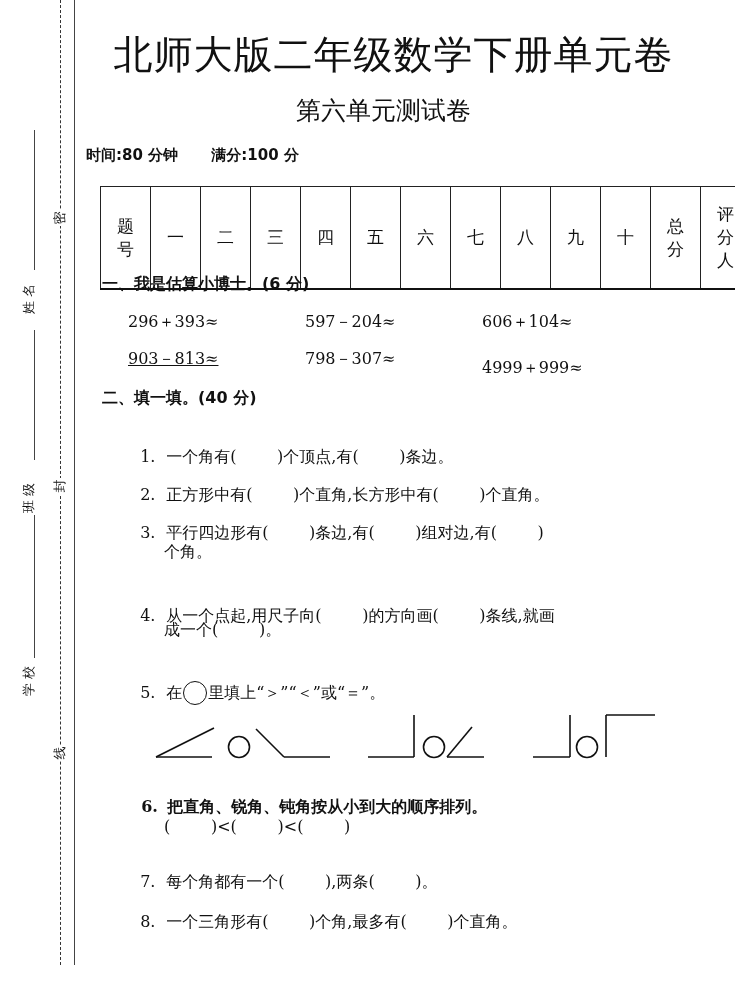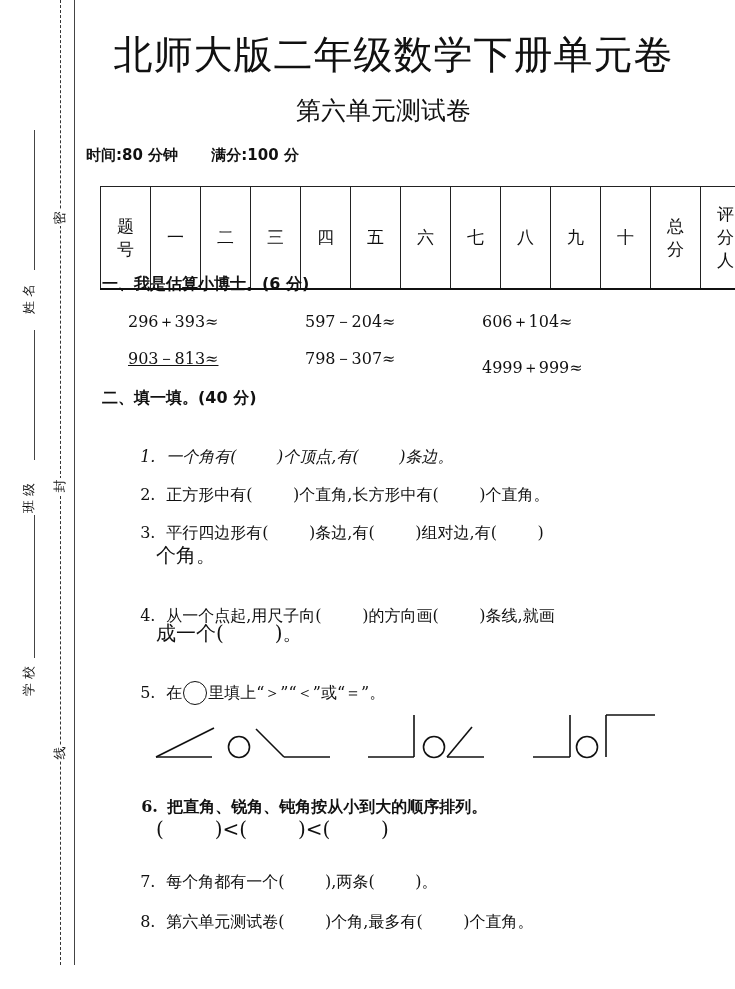--- a/index.html
+++ b/index.html
@@ -26,21 +26,21 @@
   table.score { position:absolute; left:100px; top:186px; border-collapse:collapse;
                 font-family:"DejaVu Sans","Liberation Sans",sans-serif; font-size:17px; }
   table.score td { border:1px solid #222; height:27px; text-align:center; padding:16px; width:42px; }
   table.score tr:last-child td { border-bottom:2.5px solid #111; }
   table.score { border-right:2px solid #111; }
   
   .sechead { left:102px; font-size:16px; font-weight:bold; font-family:"DejaVu Sans","Liberation Sans",sans-serif; }
   .est { font-size:16px; }
   .q { left:130px; font-size:16px; white-space:pre; }
   .q .n { display:inline-block; width:26px; }
-  .cont { left:156px; font-size:20px; white-space:pre; }
+  .cont { left:164px; font-size:16px; white-space:pre; }
   .ring { display:inline-block; width:22px; height:22px; border:1.5px solid #111; border-radius:50%;
           vertical-align:middle; margin:0 1px; }
 </style>
 </head>
 <body>
 
 <div class="dotline"></div>
 <div class="solidline"></div>
 <div class="seal" style="top:210px;">密</div>
 <div class="seal" style="top:478px;">封</div>
@@ -83,21 +83,21 @@
 <div class="abs sechead" style="top:274px;text-align:right;">一、我是估算小博士。(6 分)</div>
 <div class="abs est" style="left:128px;top:312px;">296＋393≈</div>
 <div class="abs est" style="left:305px;top:312px;">597－204≈</div>
 <div class="abs est" style="left:482px;top:312px;">606＋104≈</div>
 <div class="abs est" style="left:128px;top:349px;text-decoration:underline;">903－813≈</div>
 <div class="abs est" style="left:305px;top:349px;text-align:center;">798－307≈</div>
 <div class="abs est" style="left:482px;top:358px;">4999＋999≈</div>
 
 <div class="abs sechead" style="top:388px;">二、填一填。(40 分)</div>
 
-<div class="abs q" style="top:428px;font-style:italic;">
+<div class="abs q" style="top:428px;">
   <span class="n">1.</span><span>一个角有(        )个顶点,有(        )条边。</span>
 </div>
 <div class="abs q" style="top:466px;">
   <span class="n">2.</span><span>正方形中有(        )个直角,长方形中有(        )个直角。</span>
 </div>
 <div class="abs q" style="top:504px;">
   <span class="n">3.</span><span>平行四边形有(        )条边,有(        )组对边,有(        )</span>
 </div>
 <div class="abs cont" style="top:542px;">个角。</div>
 
@@ -147,14 +147,14 @@
 
 <div class="abs q" style="top:778px;font-weight:bold;">
   <span class="n">6.</span><span>把直角、锐角、钝角按从小到大的顺序排列。</span>
 </div>
 <div class="abs cont" style="top:817px;">(        )&lt;(        )&lt;(        )</div>
 
 <div class="abs q" style="top:853px;">
   <span class="n">7.</span><span>每个角都有一个(        ),两条(        )。</span>
 </div>
 <div class="abs q" style="top:893px;">
-  <span class="n">8.</span><span>第六单元测试卷(        )个角,最多有(        )个直角。</span>
+  <span class="n">8.</span><span>一个三角形有(        )个角,最多有(        )个直角。</span>
 </div>
 
 </body></html>

